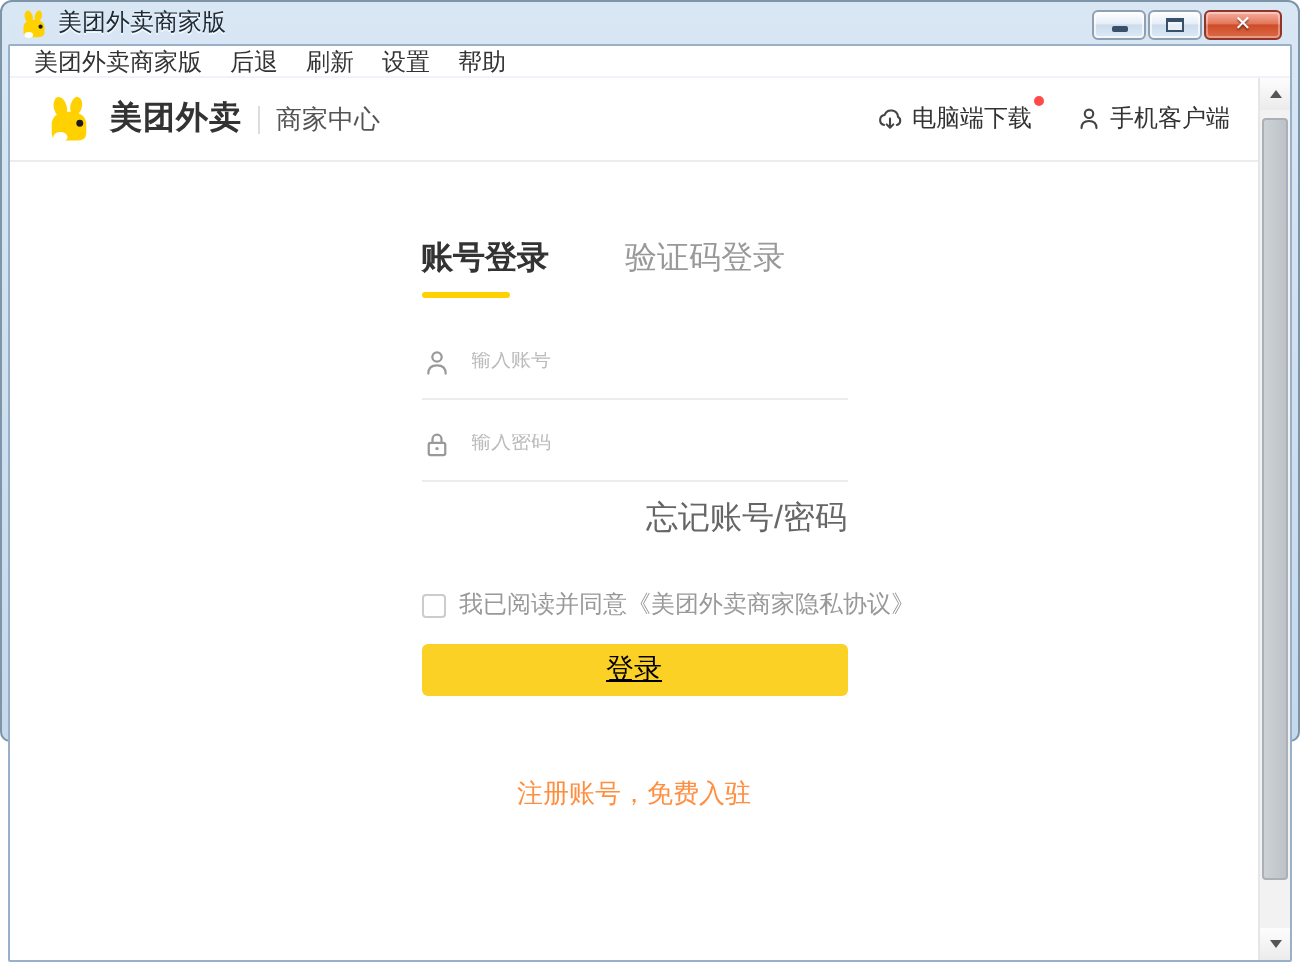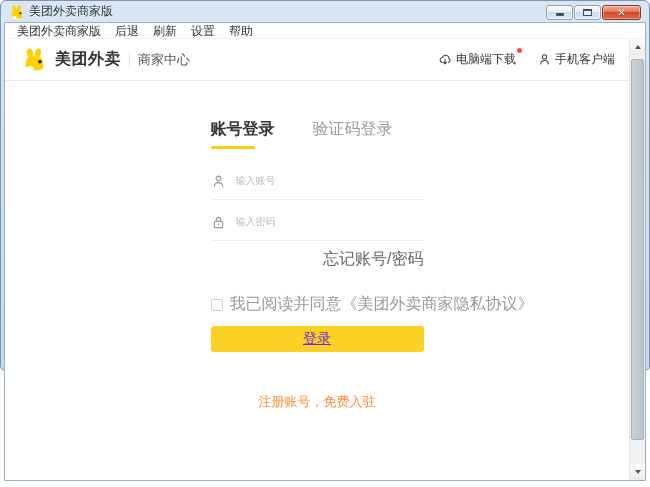--- a/index.html
+++ b/index.html
@@ -67,23 +67,23 @@
     display:flex; align-items:center; gap:10px; }
   .field + .field { margin-top:15px; }
   .field input { border:0; outline:0; flex:1; font-size:10px; color:#404040;
     font-family:Liberation Mono, monospace; background:transparent; }
   .field input::placeholder { color:#bbb; }
   .forgot-row { margin-top:8px; text-align:right; }
   .forgot-link { font-size:16px; color:#666; cursor:pointer; }
   .agree-row { margin-top:24px; display:flex; align-items:center; gap:7px; }
   .checkbox { width:12px; height:12px; border:1px solid #ccc; border-radius:2px;
     background:#fff; flex:0 0 auto; cursor:pointer; }
-  .agree-text { font-size:16px; color:#999; white-space:nowrap; }
+  .agree-text { font-size:12px; color:#999; white-space:nowrap; }
   .login-btn { margin-top:11px; width:100%; height:26px; border:0; border-radius:3px;
-    background:var(--button-yellow); font-size:14px; color:#6d28d9; cursor:pointer;
+    background:var(--button-yellow); font-size:14px; color:#000000; cursor:pointer;
     font-family:"Liberation Sans","DejaVu Sans",sans-serif;text-decoration:underline; }
   .register-row { margin-top:40px; text-align:center; }
   .register-link { font-size:13px; cursor:pointer; }
 
   
   .scrollbar { width:16px; flex:0 0 auto; background:#f2f2f2; display:flex;
     flex-direction:column; border-left:1px solid #e6e6e6; }
   .sb-arrow { height:16px; background:linear-gradient(#fdfdfd,#ebebeb);
     display:flex; align-items:center; justify-content:center; cursor:pointer; }
   .sb-tri-up { width:0; height:0; border-left:3px solid transparent;

